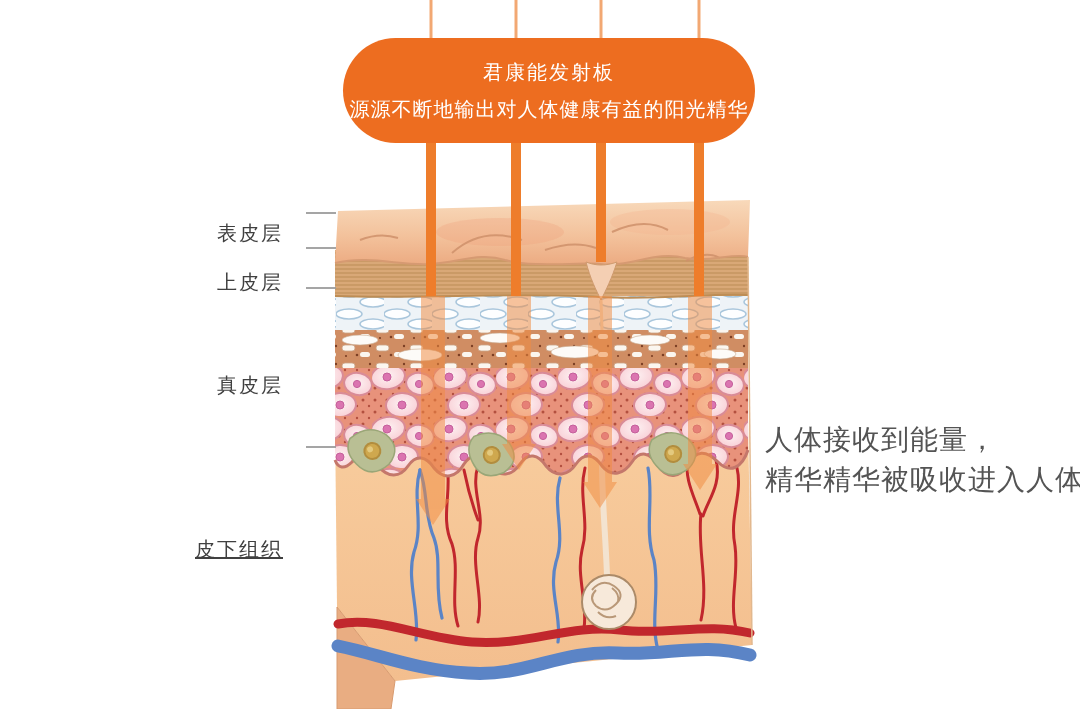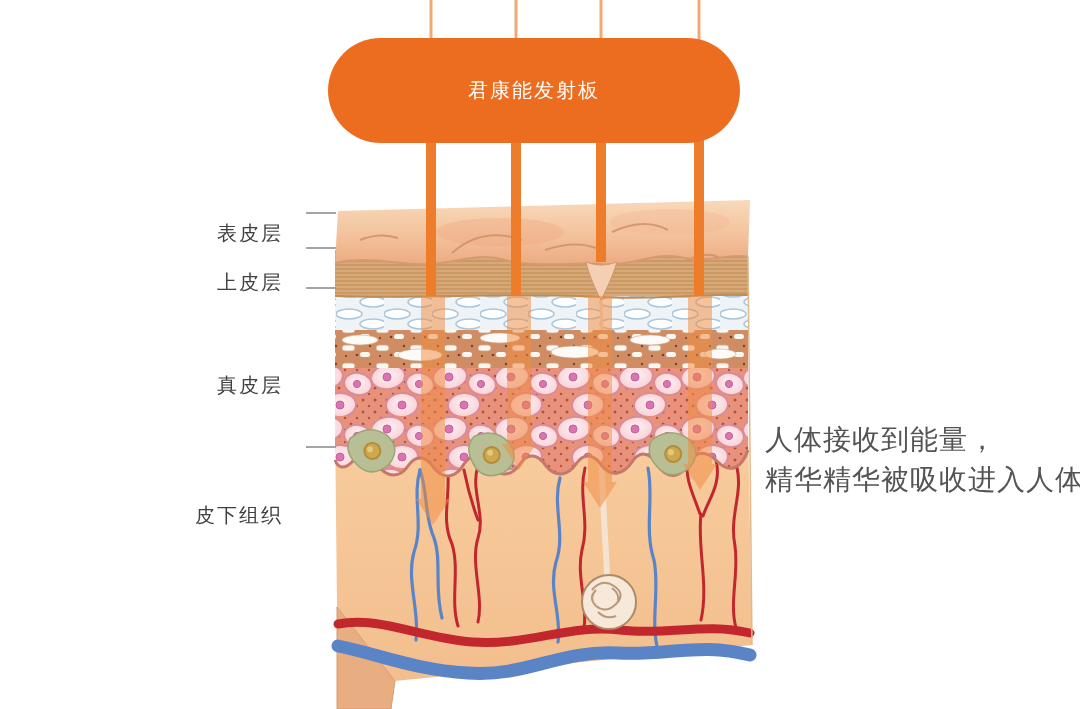--- a/index.html
+++ b/index.html
@@ -1,26 +1,26 @@
 <!DOCTYPE html>
 <html><head>
 <meta charset="utf-8">
 <style>
   html,body{margin:0;padding:0;background:#ffffff;}
   .stage{position:relative;width:1080px;height:709px;background:#fff;overflow:hidden;
          font-family:"Liberation Sans","DejaVu Sans",sans-serif;}
   .diagram-svg{position:absolute;left:0;top:0;width:1080px;height:709px;}
-  .pill{position:absolute;left:328px;top:38px;width:412px;height:105px;border-radius:53px;
+  .pill{position:absolute;left:343px;top:38px;width:412px;height:105px;border-radius:53px;
         background:#ED6D20;color:#ffffff;display:flex;flex-direction:column;
         align-items:center;justify-content:center;gap:10px;}
   .pill .t1{font-size:20px;letter-spacing:2px;}
   .pill .t2{font-size:20px;letter-spacing:1px;white-space:nowrap;}
   .skin-label{position:absolute;right:797px;text-align:right;font-size:20px;color:#404040;
               letter-spacing:2px;white-space:nowrap;}
-  .lbl-1{top:220px;} .lbl-2{top:269px;} .lbl-3{top:372px;} .lbl-4{top:502px;}
+  .lbl-1{top:220px;} .lbl-2{top:269px;} .lbl-3{top:372px;} .lbl-4{top:536px;text-decoration:underline;}
   .annotation{position:absolute;left:765px;top:420px;font-size:28px;color:#545454;
               line-height:40px;letter-spacing:1px;white-space:nowrap;}
 </style>
 </head>
 <body>
 
 <div class="stage">
 
   <svg class="diagram-svg" viewBox="0 0 1080 709">
     <defs>
@@ -218,20 +218,21 @@
     <g stroke="#9b9b9b" stroke-width="1.8">
       <path d="M306,213 H336"></path>
         <path d="M306,248 H336"></path>
       <path d="M306,288 H336"></path>
         <path d="M306,447 H336"></path>
     </g>
   </svg>
 
   <div class="pill">
     <div class="t1">君康能发射板</div>
+    <div class="t2">源源不断地输出对人体健康有益的阳光精华</div>
   </div>
 
   <div class="skin-label lbl-1">表皮层</div>
   <div class="skin-label lbl-2">上皮层</div>
   <div class="skin-label lbl-3">真皮层</div>
   <div class="skin-label lbl-4">皮下组织</div>
 
   <div class="annotation">
     <div>人体接收到能量，</div>
     <div>精华精华被吸收进入人体</div>

